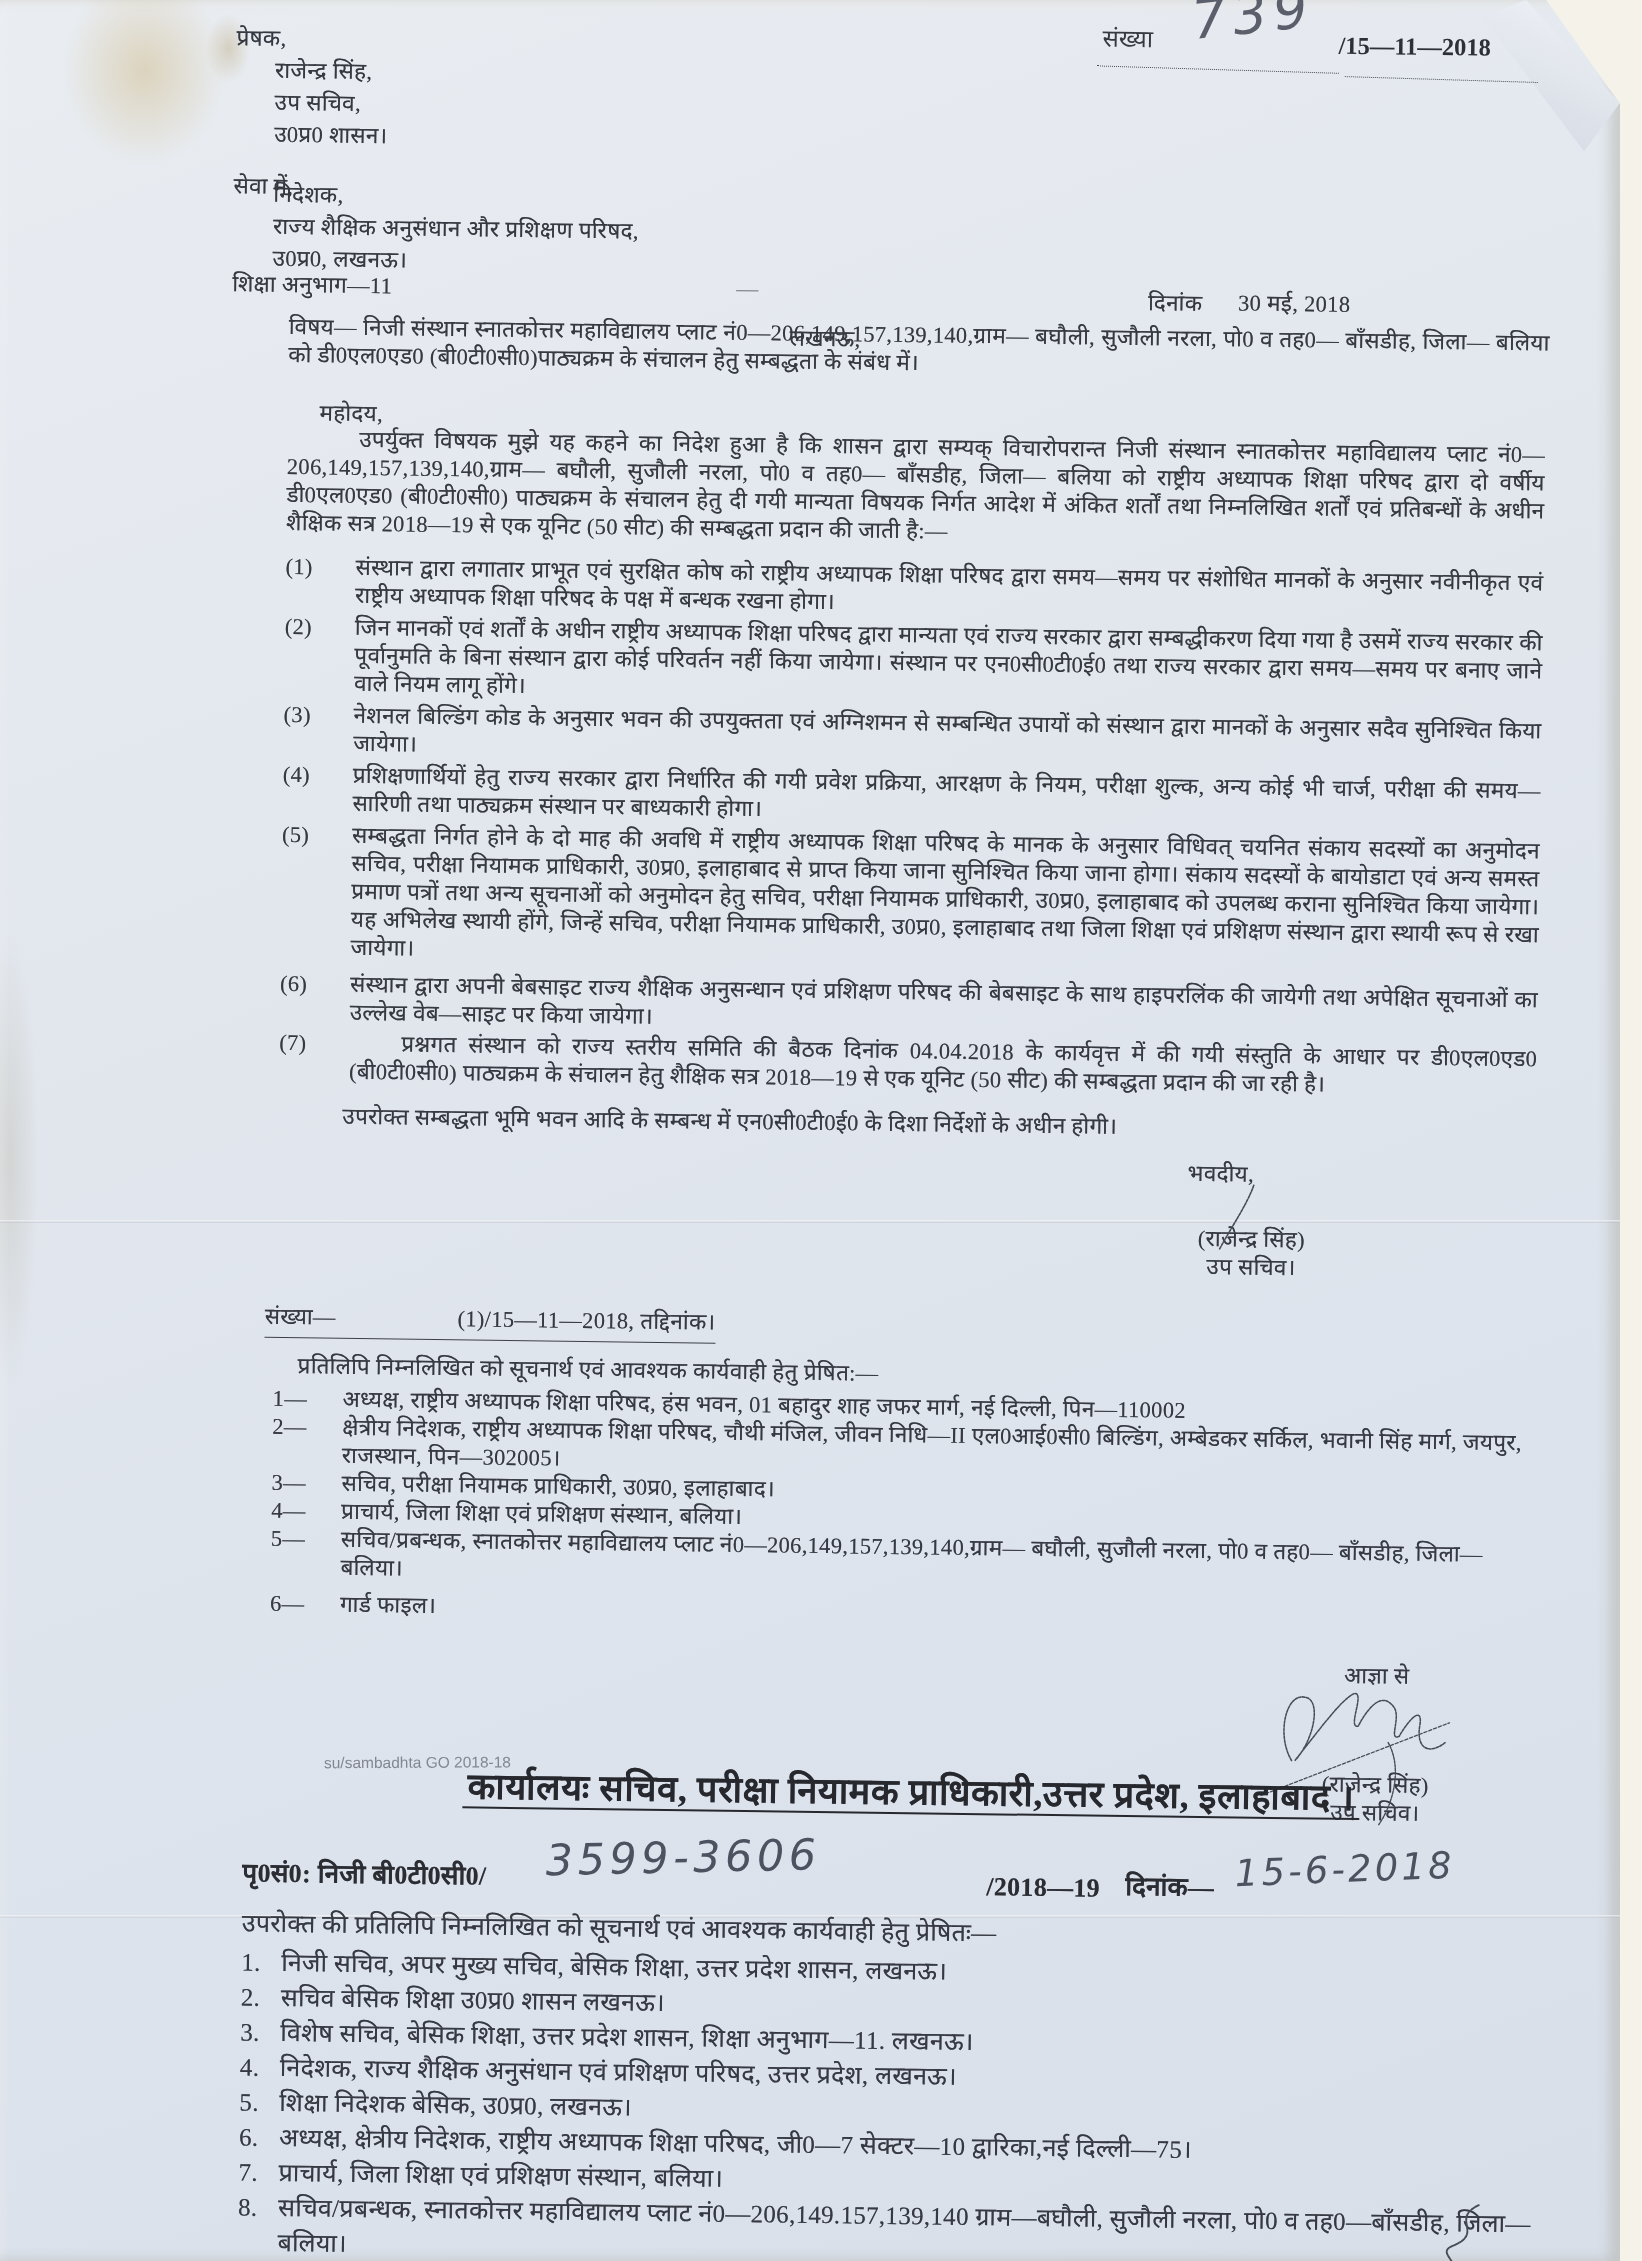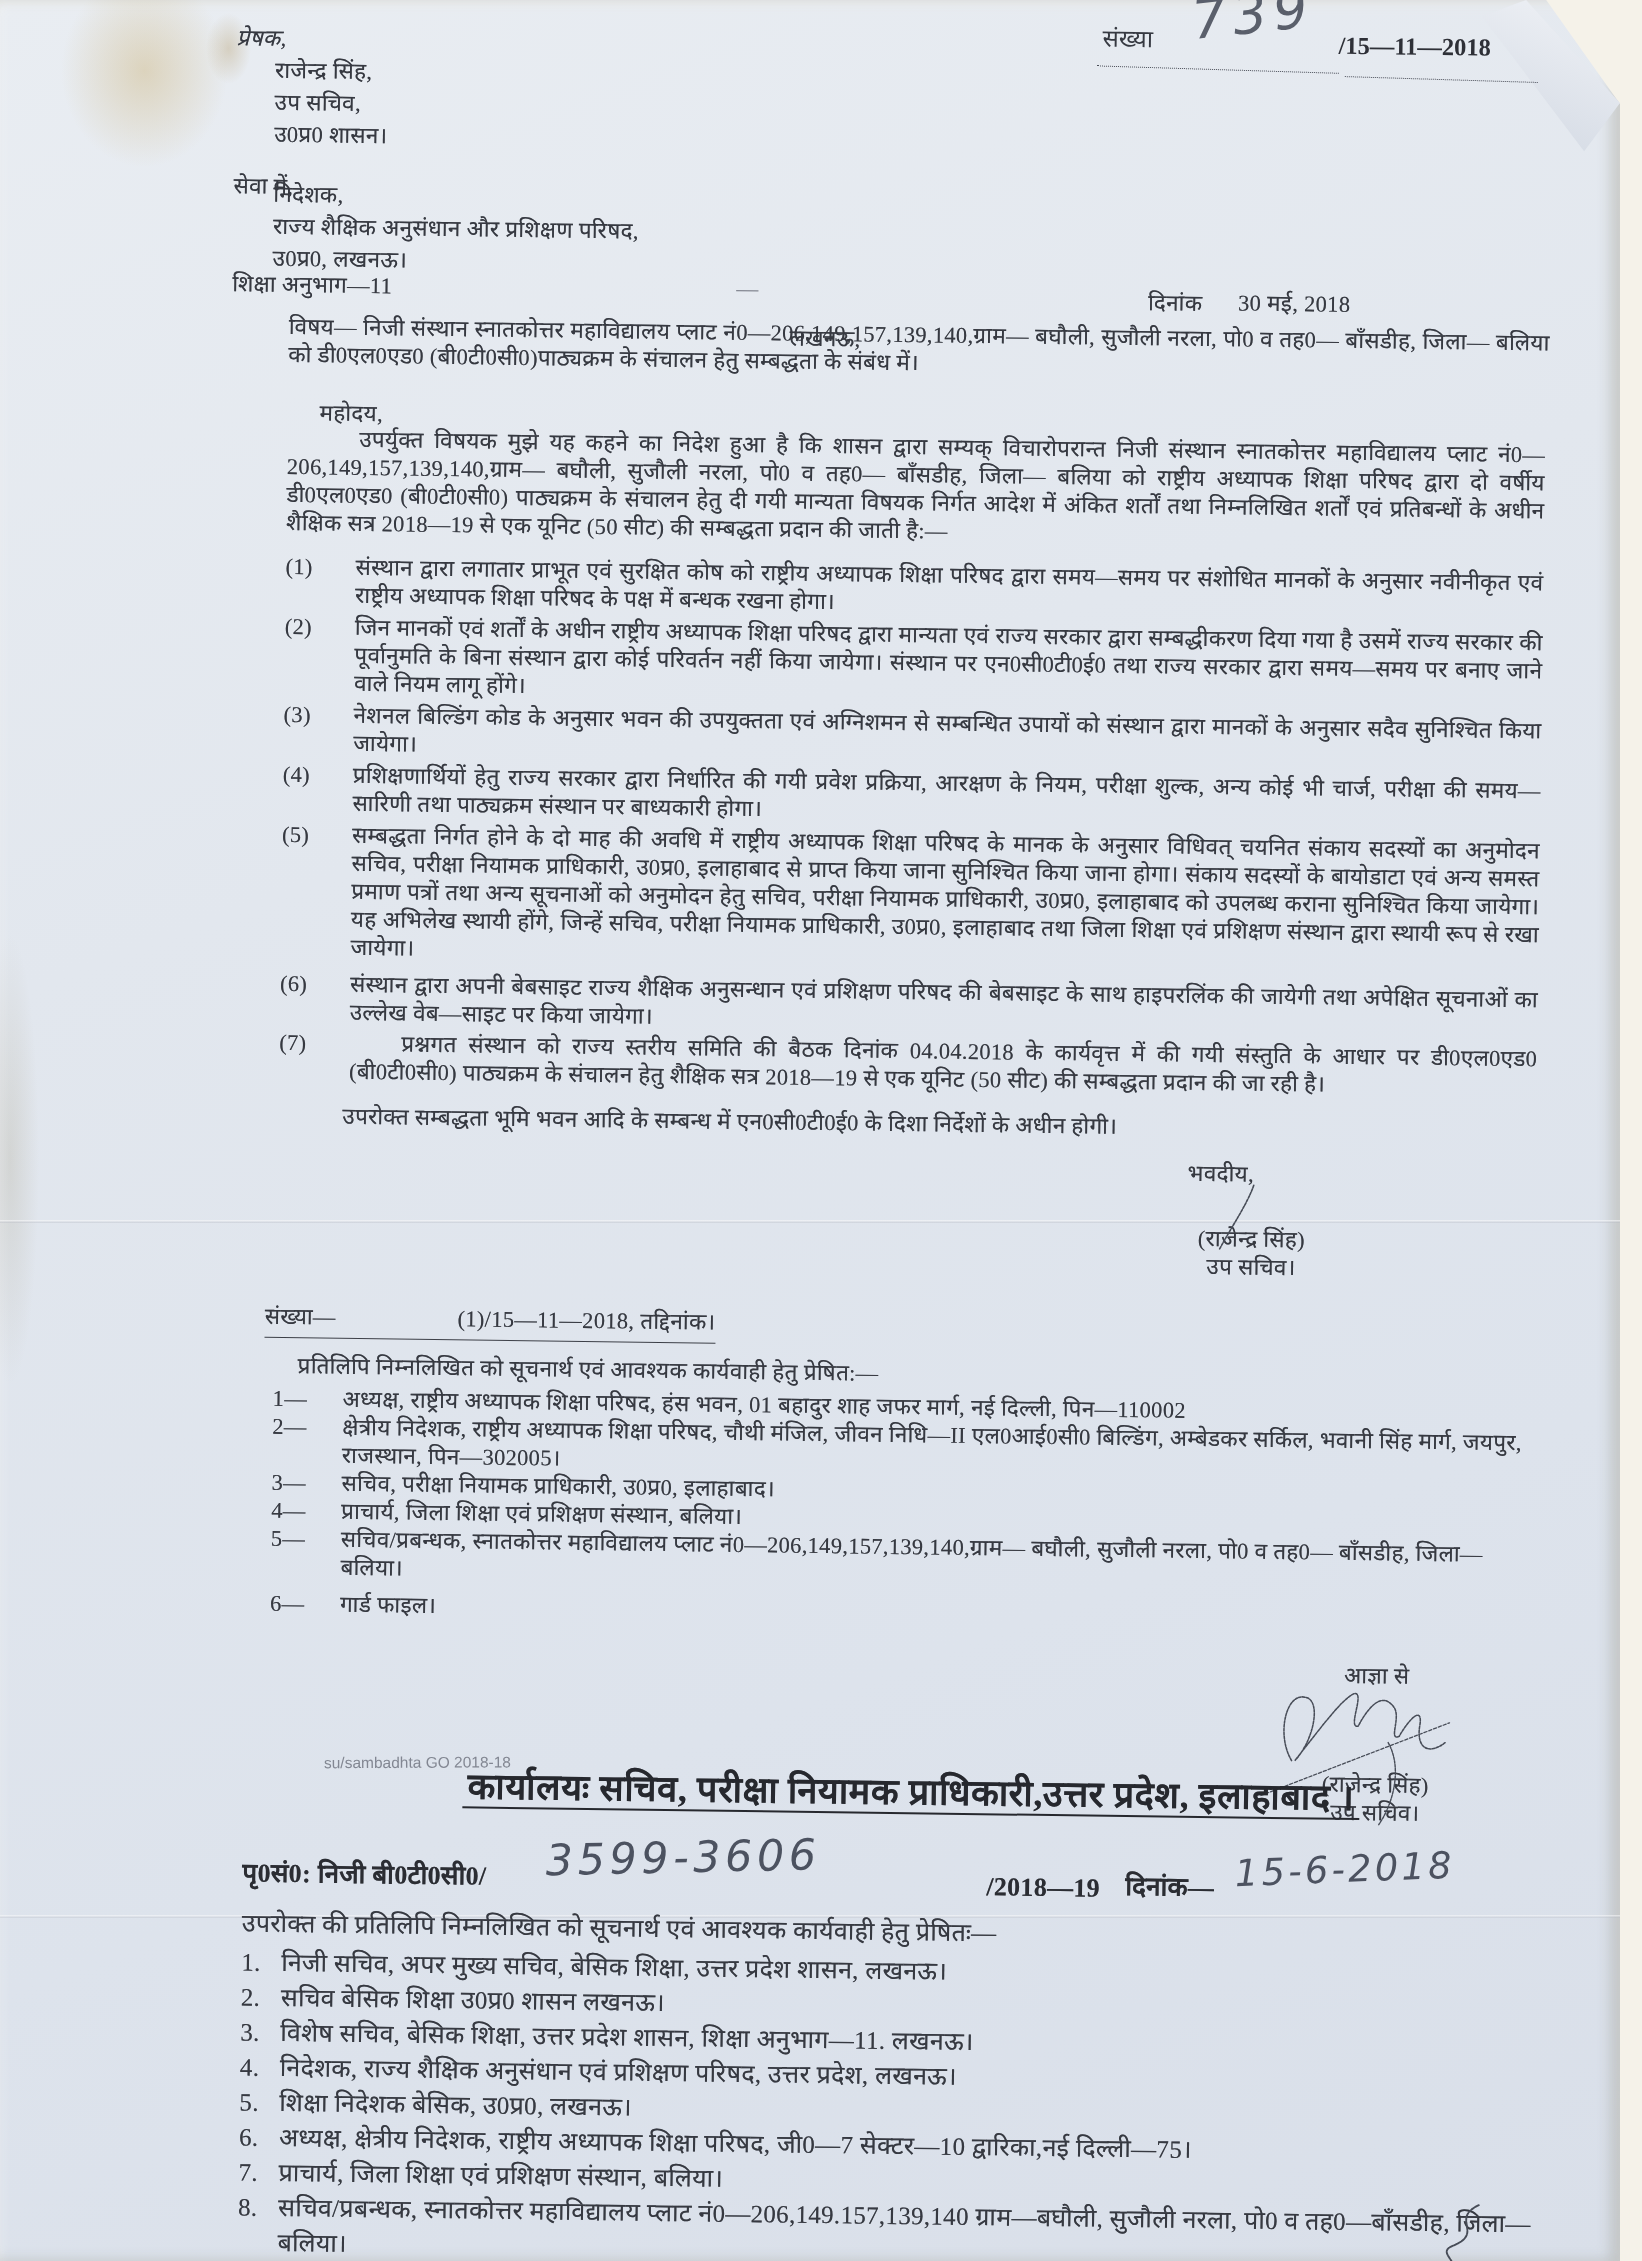--- a/index.html
+++ b/index.html
@@ -61,21 +61,21 @@
   <div class="fold-flap"></div>
 
   <div class="letter">
 
     <div class="abs" style="left:1103px;top:14px;font-size:24px;">संख्या</div>
     <div class="abs hw" style="left:1192px;top:-11.6px;font-size:54px;transform:rotate(-7deg);color:#5a5f6b;letter-spacing:6.4px;">739</div>
     <div class="abs" style="left:1339px;top:18px;font-size:24.5px;font-weight:bold;color:#2e3037;">/15—11—2018</div>
     <div class="abs dotline" style="left:1098px;top:26px;width:242px;height:31px;transform:rotate(1deg);"></div>
     <div class="abs dotline" style="left:1346px;top:33px;width:193px;height:31px;transform:rotate(1deg);"></div>
 
-    <div class="abs hindi" style="left:237px;top:24.5px;font-style:italic;">प्रेषक,</div>
+    <div class="abs hindi" style="left:237px;top:24.5px;">प्रेषक,</div>
     <div class="abs hindi" style="left:276px;top:55px;line-height:32px;">
       <div>राजेन्द्र सिंह,</div>
       <div>उप सचिव,</div>
       <div>उ0प्र0 शासन।</div>
     </div>
     <div class="abs hindi" style="left:236px;top:149px;margin-top:24px;">सेवा में,</div>
     <div class="abs hindi" style="left:276px;top:179px;line-height:32px;">
       <div>निदेशक,</div>
       <div>राज्य शैक्षिक अनुसंधान और प्रशिक्षण परिषद,</div>
       <div>उ0प्र0, लखनऊ।</div>

